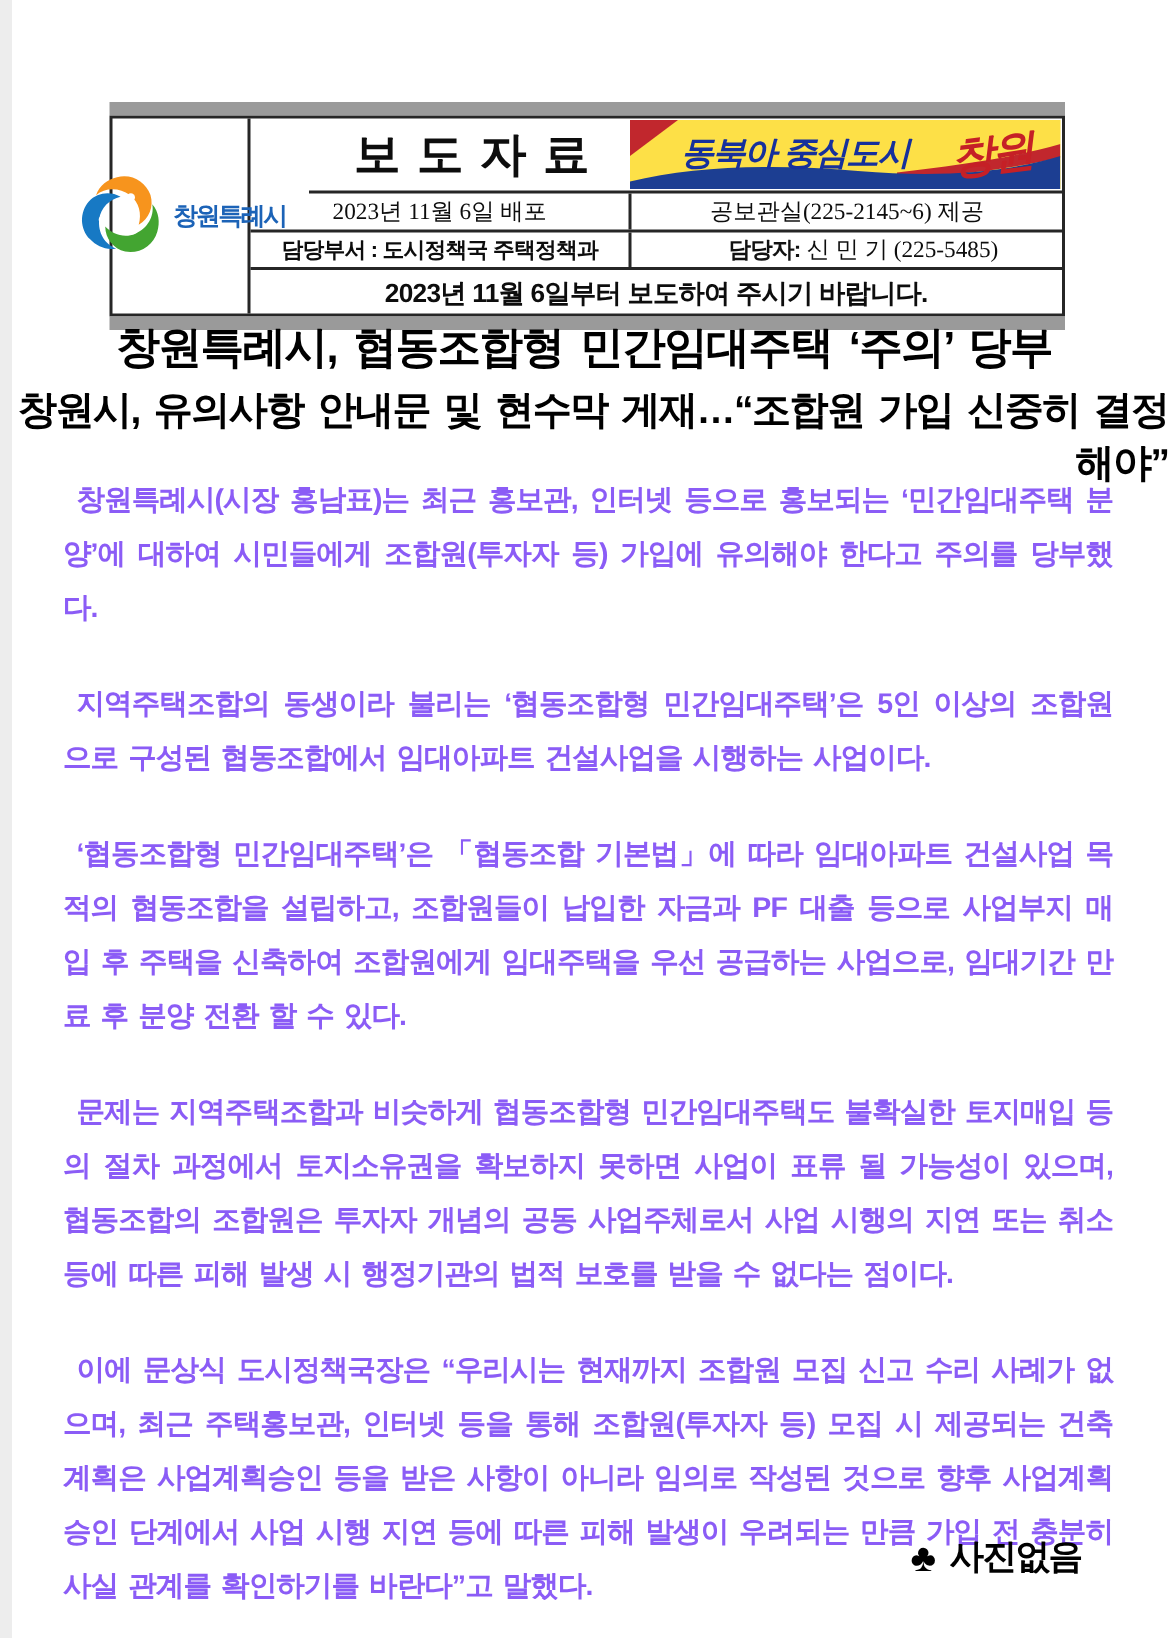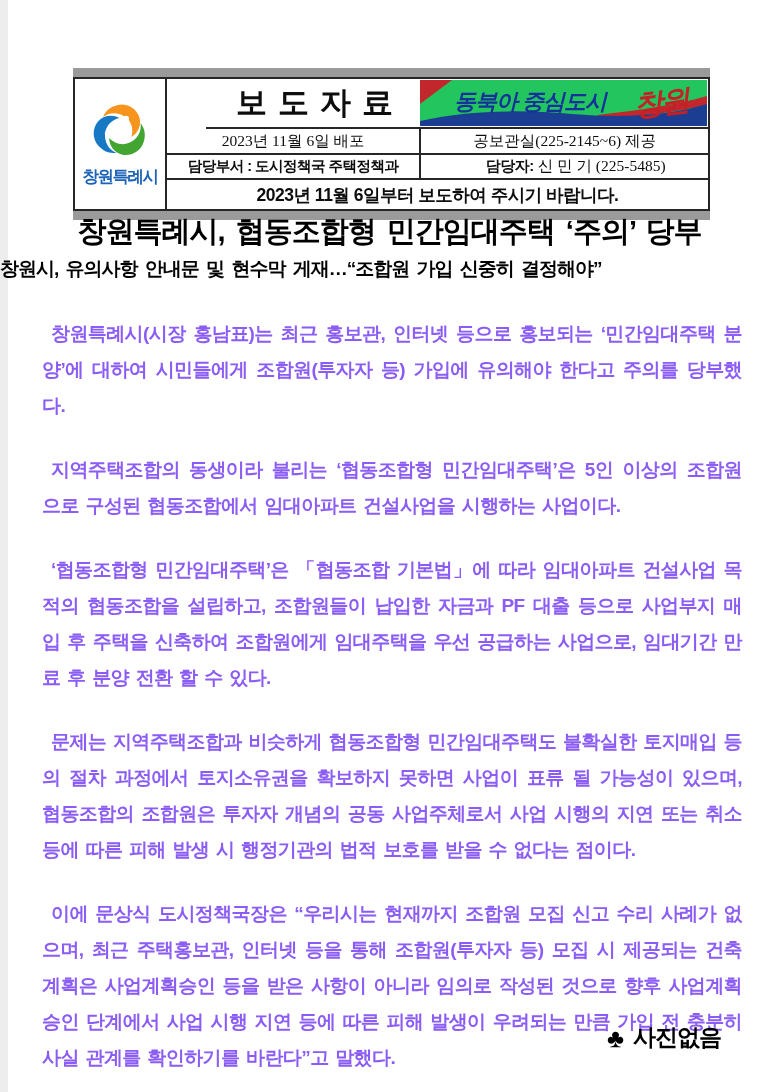--- a/index.html
+++ b/index.html
@@ -32,21 +32,21 @@
   }
   .header-table {
     display: flex;
     border: 2px solid #262626;
     background: #fff;
   }
   .logo-cell {
     width: 92px;
     border-right: 2px solid #262626;
     display: flex;
-    flex-direction: column;
+    flex-direction: row;
     align-items: center;
     justify-content: center;
     padding: 5px 1px 6px 1px;
     gap: 4px;
   }
   .logo-cell svg { display: block; }
   .org-name {
     font-size: 16.5px;
     font-weight: 800;
     color: #1c63b7;
@@ -69,21 +69,21 @@
     letter-spacing: 11px;
     padding-left: 14px;
     color: #0d0d0d;
     white-space: nowrap;
   }
   .banner {
     position: relative;
     width: 287px;
     height: 46px;
     margin: 1px 1px 1px 0;
-    background: #22c55e;
+    background: #fde047;
     overflow: hidden;
     flex: none;
   }
   .banner svg { position: absolute; left: 0; top: 0; }
 
   .row2, .row3 {
     display: flex;
     border-bottom: 2px solid #262626;
     align-items: stretch;
   }
@@ -121,22 +121,22 @@
     font-size: 29px;
     font-weight: 800;
     letter-spacing: -1px;
     word-spacing: 4px;
     color: #000;
   }
   .subtitle {
     position: absolute;
     left: 0; top: 256px;
     width: 779px;
-    text-align: left;
-    font-size: 19px;
+    text-align: right;
+    font-size: 26px;
     font-weight: 800;
     letter-spacing: -1px;
     word-spacing: 3px;
     color: #000;
   }
 
   
   .body-text {
     position: absolute;
     left: 42px; top: 316px;

